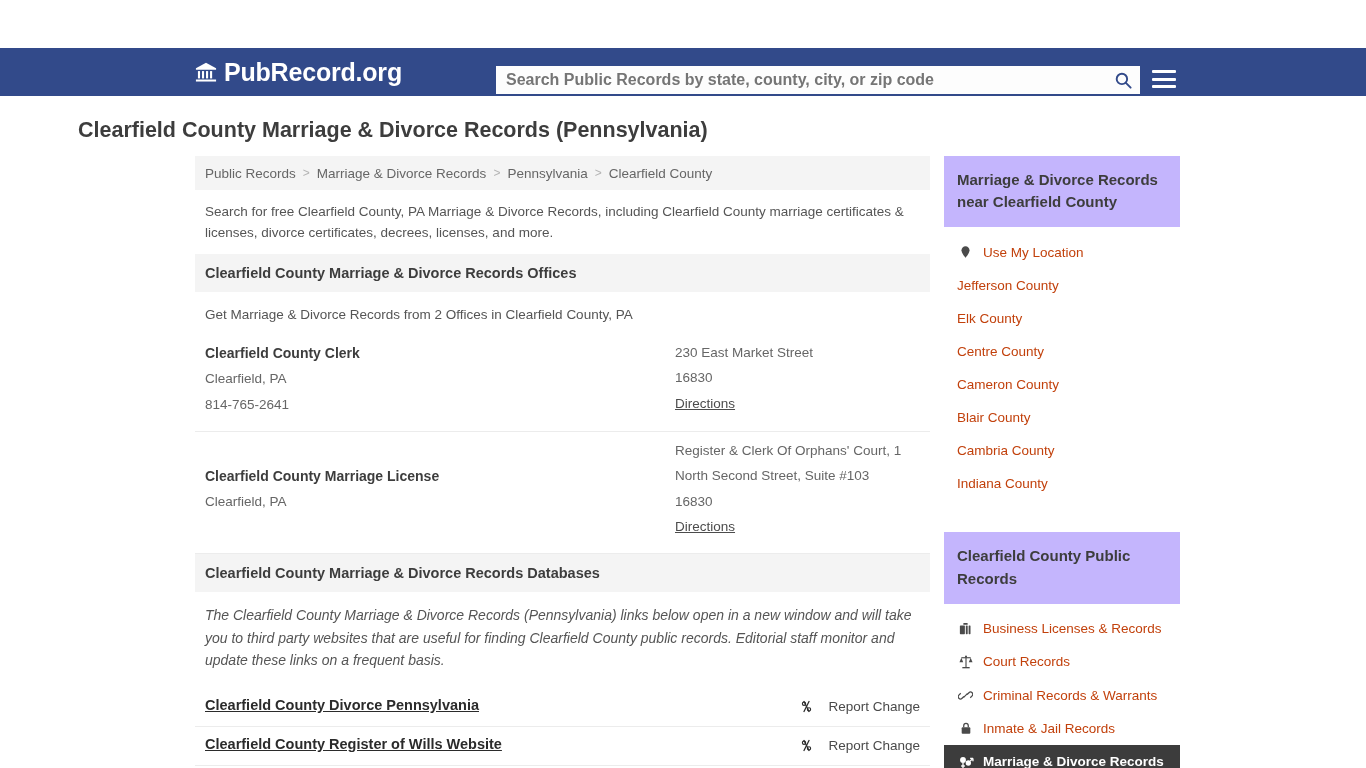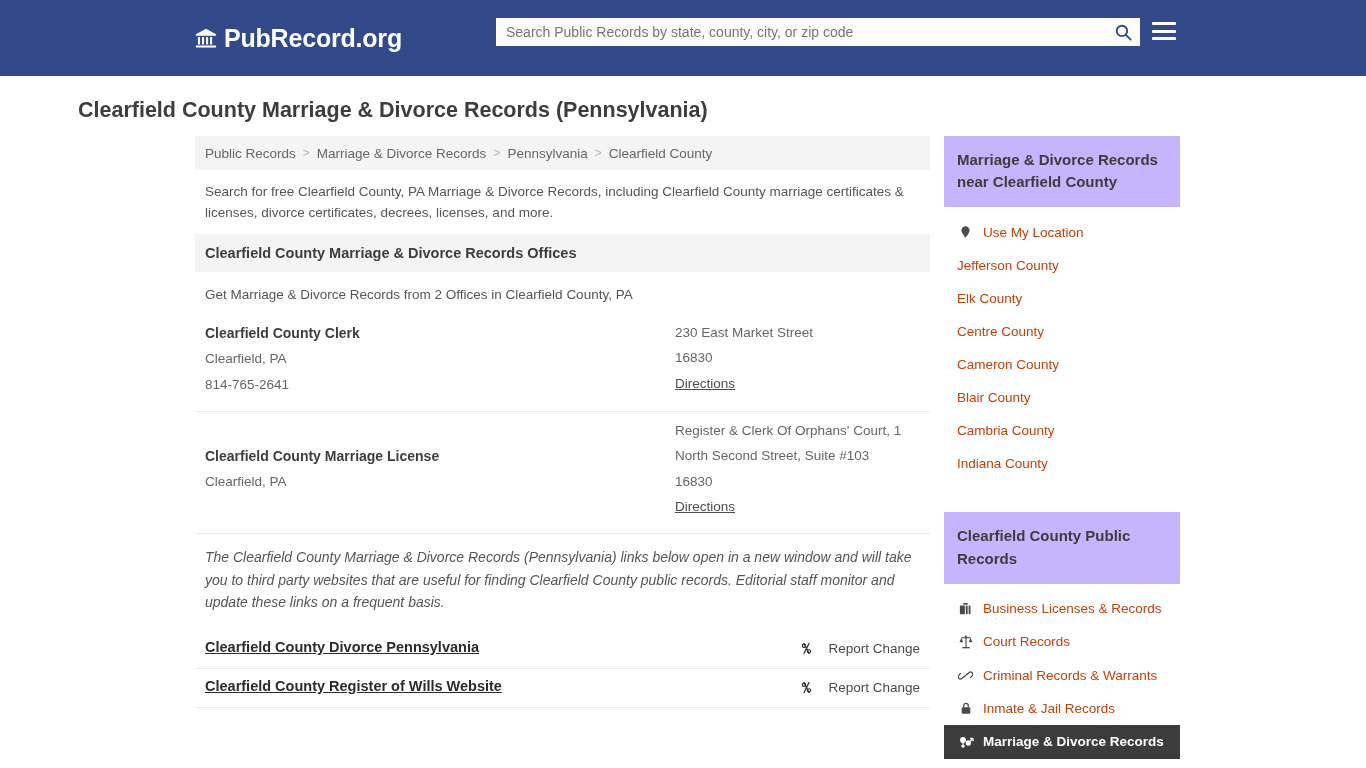--- a/index.html
+++ b/index.html
@@ -5,25 +5,26 @@
   * { box-sizing: border-box; margin: 0; padding: 0; }
   html, body {
     width: 1366px; height: 768px;
     background: #ffffff;
     font-family: "Liberation Sans", sans-serif;
     overflow: hidden;
   }
 
   
   .site-header {
-    height: 76px;
+    height: 48px;
     background: #324a8a;
     display: flex;
     align-items: center;
     position: relative;
+    margin-top: 48px;
   }
   .logo-wrap {
     display: flex; align-items: center;
     margin-left: 195px;
     gap: 7px;
     cursor: pointer;
   }
   .logo-icon { width: 22px; height: 22px; display: block; }
   .logo-text {
     color: #ffffff;
@@ -38,22 +39,23 @@
     width: 644px; height: 28px;
     background: #fdfdfd;
     display: flex; align-items: center;
   }
   .search-input {
     flex: 1; height: 100%;
     border: none; outline: none;
     background: transparent;
     padding: 0 10px;
     font-family: "Liberation Sans", sans-serif;
-    font-size: 14px;
+    font-size: 16px;
     color: #444;
+    font-weight: bold;
   }
   .search-input::placeholder { color: #757575; }
   .search-btn {
     width: 34px; height: 100%;
     border: none; background: transparent;
     display: flex; align-items: center; justify-content: center;
     cursor: pointer;
   }
   .hamburger {
     position: absolute;
@@ -278,20 +280,21 @@
           <div class="office-name">Clearfield County Marriage License</div>
           <div class="office-line">Clearfield, PA</div>
         </div>
         <div class="office-right">
           <div class="office-line">Register &amp; Clerk Of Orphans' Court, 1 North Second Street, Suite #103</div>
           <div class="office-line">16830</div>
           <div class="office-line link">Directions</div>
         </div>
       </div>
 
+      <div class="section-head">Clearfield County Marriage &amp; Divorce Records Databases</div>
       <p class="db-note">The Clearfield County Marriage &amp; Divorce Records (Pennsylvania) links below open in a new window and will take you to third party websites that are useful for finding Clearfield County public records. Editorial staff monitor and update these links on a frequent basis.</p>
 
       <div class="db-row">
         <a class="db-title">Clearfield County Divorce Pennsylvania</a>
         <div class="report-change">
           <span>
             <svg viewBox="0 0 24 24" width="15" height="15" fill="none" stroke="#2b2b2b" stroke-width="2.1" stroke-linecap="round">
               <path d="M8 4 L16 20"></path>
               <path d="M16 4 L8 20"></path>
               <circle cx="8" cy="7.5" r="2.6" stroke-width="1.8"></circle>

